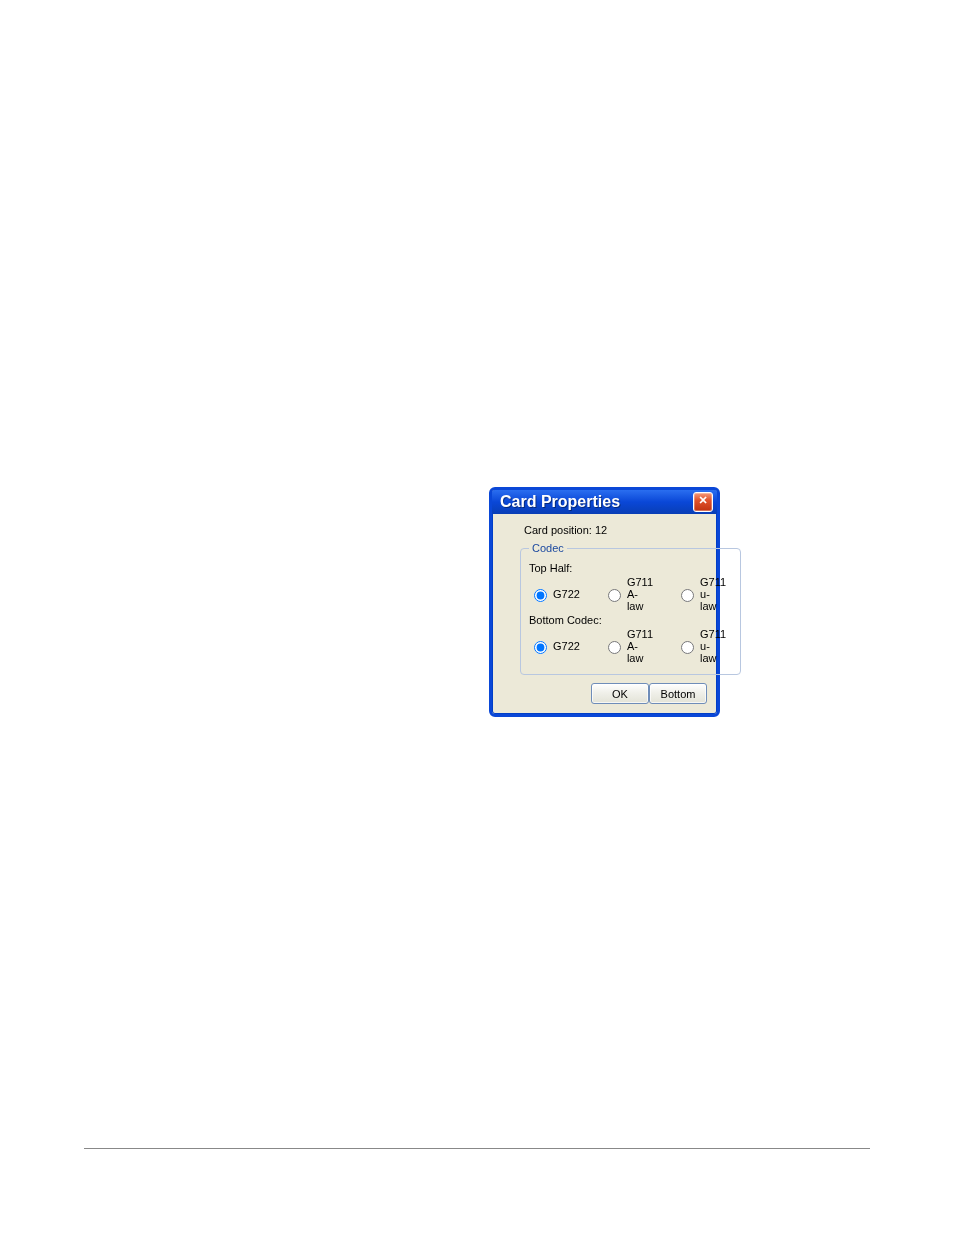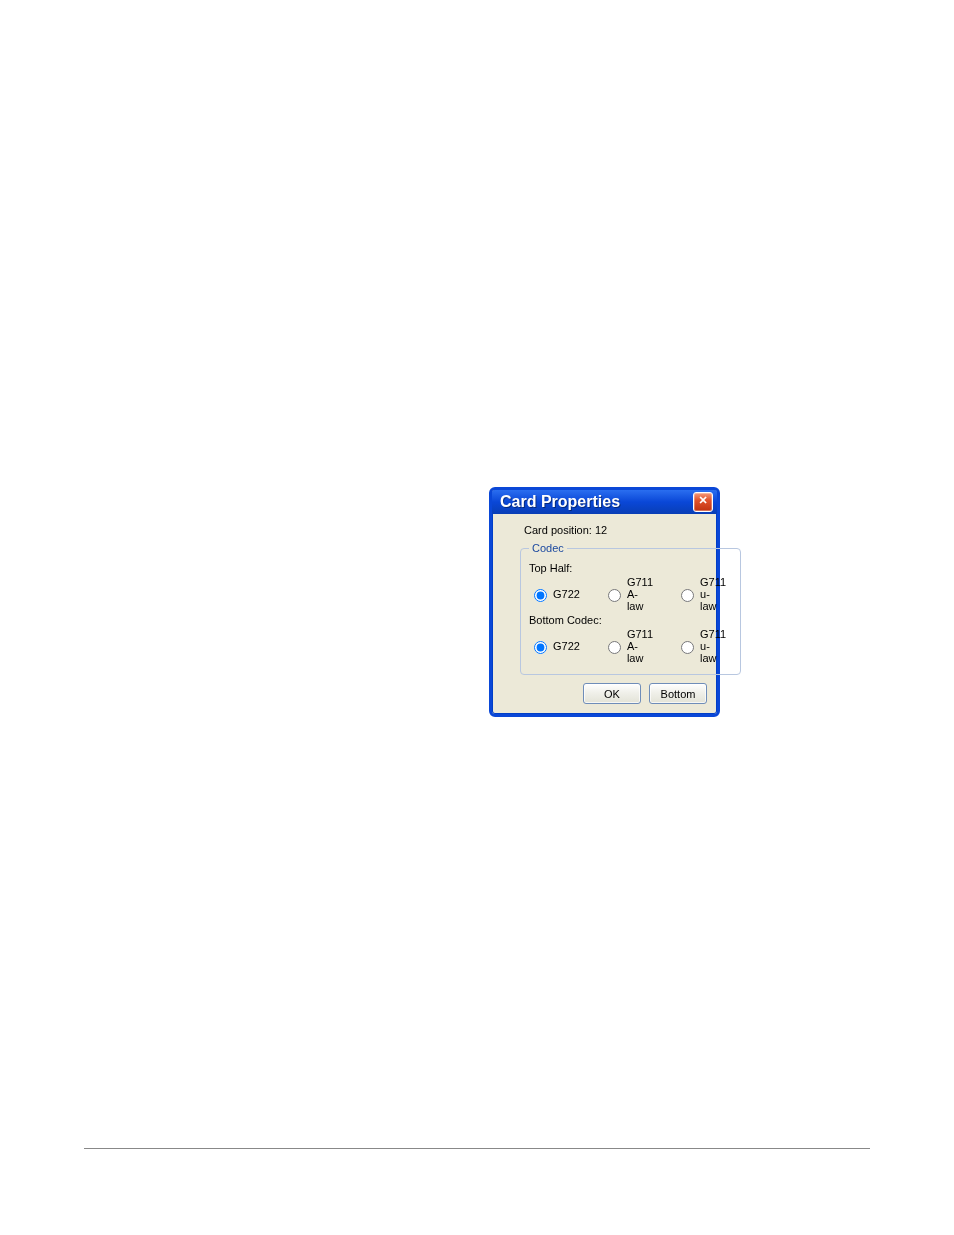--- a/index.html
+++ b/index.html
@@ -95,21 +95,21 @@
     display: flex;
     align-items: center;
     gap: 3px;
   }
   .codec-label {
     margin: 2px 0 1px 0;
   }
   .button-row {
     display: flex;
     justify-content: flex-end;
-    gap: 8px;
+    gap: 0;
   }
   .xp-btn {
     min-width: 58px;
     height: 21px;
     background: linear-gradient(to bottom, #ffffff 0%, #f0f0ea 45%, #e3e3d7 100%);
     border: 1px solid #6f8db9;
     border-radius: 3px;
     font-family: Tahoma, Arial, sans-serif;
     font-size: 11px;
     color: #000;

